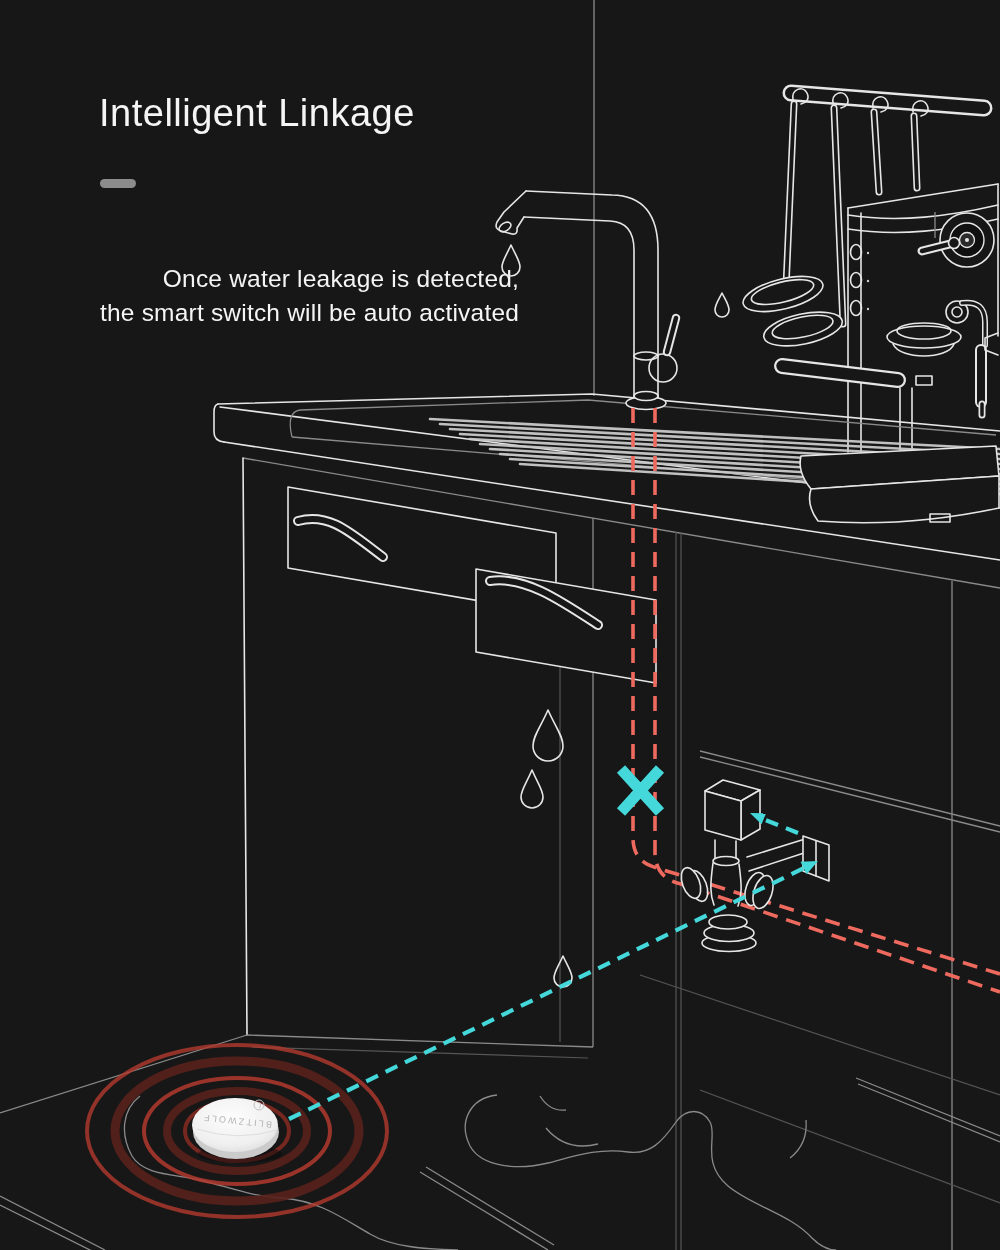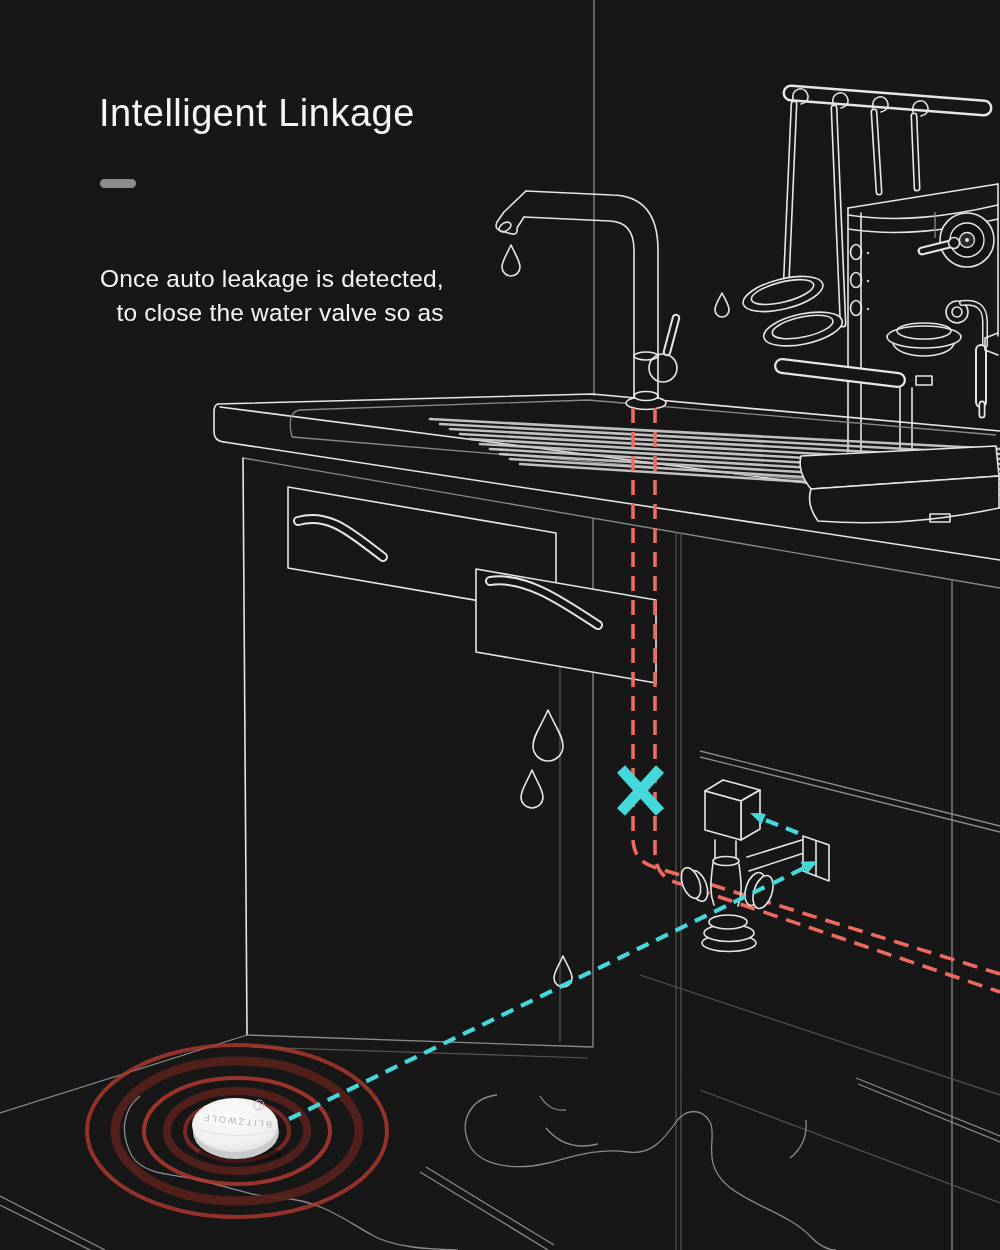--- a/index.html
+++ b/index.html
@@ -26,22 +26,22 @@
 </style>
 </head>
 <body>
 
 <div class="page">
 
   <div class="title">Intelligent Linkage</div>
   <div class="title-dash"></div>
 
   <div class="para">
-    <div>Once auto leakage is detected,</div>
-    <div>to close the water valve so as</div>
+    <div>Once water leakage is detected,</div>
+    <div>the smart switch will be auto activated</div>
   </div>
 
   <svg width="1000" height="1250" viewBox="0 0 1000 1250">
     <defs>
       <radialGradient id="disc" cx="45%" cy="35%" r="75%">
         <stop offset="0%" stop-color="#fdfdfd"></stop>
         <stop offset="70%" stop-color="#efefef"></stop>
         <stop offset="100%" stop-color="#d9d9d9"></stop>
       </radialGradient>
       <pattern id="dots" width="8" height="6" patternUnits="userSpaceOnUse">

